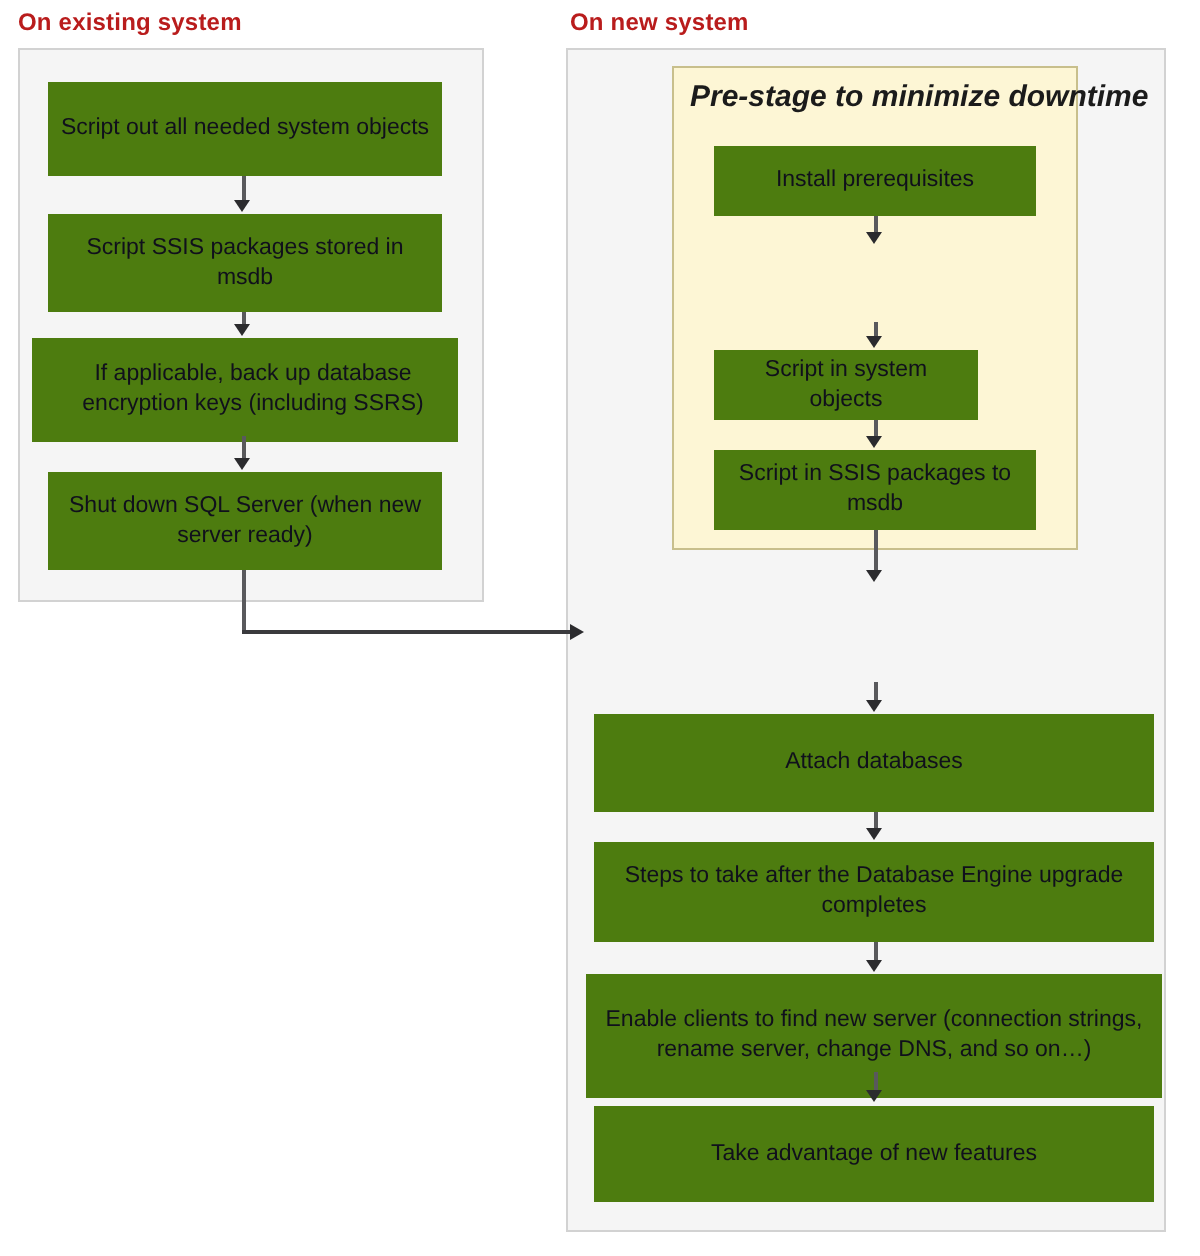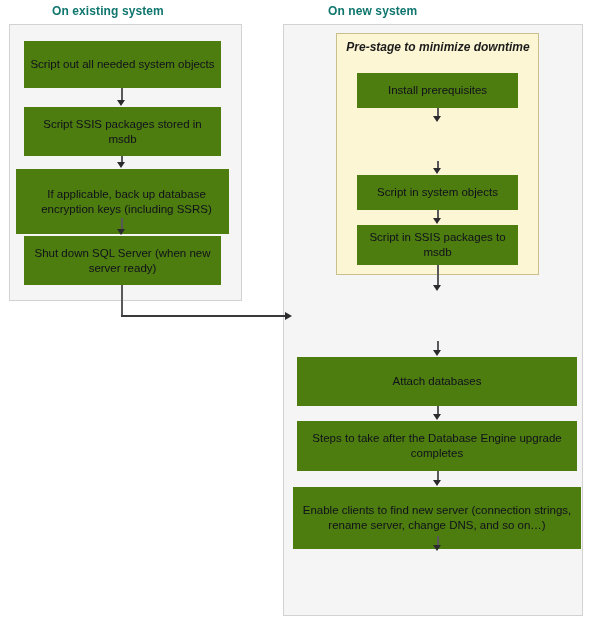--- a/index.html
+++ b/index.html
@@ -21,24 +21,23 @@
     width: 600px;
     height: 628px;
     overflow: hidden;
   }
 
   
   .col-heading {
     position: absolute;
     font-size: 12px;
     font-weight: bold;
-    color: #0f766e;
+    color: #b91c1c;
     letter-spacing: 0.1px;
     white-space: nowrap;
-    margin-left: 43px;
   }
   #heading-existing { left: 9px;  top: 4px; }
   #heading-new      { left: 285px; top: 4px; }
 
   
   .panel {
     position: absolute;
     background: #f5f5f5;
     border: 1px solid #d2d2d2;
     box-sizing: border-box;
@@ -59,21 +58,21 @@
     width: 203px; height: 242px;
     background: #fdf6d5;
     border: 1px solid #c8bf8c;
     box-sizing: border-box;
   }
   #prestage-title {
     position: absolute;
     left: 345px; top: 40px;
     width: 186px;
     text-align: center;
-    font-size: 12px;
+    font-size: 15px;
     font-weight: bold;
     font-style: italic;
     color: #1b1b1b;
     white-space: nowrap;
   }
 
   
   .node {
     position: absolute;
     background: #4d7c0f;
@@ -85,27 +84,27 @@
     color: #10101c;
     font-size: 11.5px;
     line-height: 15px;
     padding: 2px 6px;
   }
   .node span { display: block; }
 
   
   #node-l1 { left: 24px; top: 41px;  width: 197px; height: 47px; }
   #node-l2 { left: 24px; top: 107px; width: 197px; height: 49px; }
-  #node-l3 { left: 16px; top: 169px; width: 213px; height: 65px; padding-left: 14px; }
+  #node-l3 { left: 16px; top: 169px; width: 213px; height: 52px; padding-left: 14px; }
   #node-l4 { left: 24px; top: 236px; width: 197px; height: 49px; }
 
   
   #node-p1 { left: 357px; top: 73px;  width: 161px; height: 35px; }
   #node-p2 { left: 357px; top: 124px; width: 161px; height: 37px; }
-  #node-p3 { left: 357px; top: 175px; width: 161px; height: 35px; }
+  #node-p3 { left: 357px; top: 175px; width: 132px; height: 35px; }
   #node-p4 { left: 357px; top: 225px; width: 161px; height: 40px; }
 
   
   #node-r1 { left: 297px; top: 292px; width: 280px; height: 49px; }
   #node-r2 { left: 297px; top: 357px; width: 280px; height: 49px; }
   #node-r3 { left: 297px; top: 421px; width: 280px; height: 50px; }
   #node-r4 { left: 293px; top: 487px; width: 288px; height: 62px; }
   #node-r5 { left: 297px; top: 553px; width: 280px; height: 48px; }
 
   
@@ -213,20 +212,23 @@
 
   <div class="node" id="node-r2">
     <span>Attach databases</span>
   </div>
   <div class="node" id="node-r3">
     <span>Steps to take after the Database Engine upgrade completes</span>
   </div>
   <div class="node" id="node-r4">
     <span>Enable clients to find new server (connection strings, rename server, change DNS, and so on…)</span>
   </div>
+  <div class="node" id="node-r5">
+    <span>Take advantage of new features</span>
+  </div>
 
   <div class="conn" id="conn-l1">
     <div class="v-line"></div>
     <div class="arrow-down"></div>
   </div>
   <div class="conn" id="conn-l2">
     <div class="v-line"></div>
     <div class="arrow-down"></div>
   </div>
   <div class="conn" id="conn-l3">

